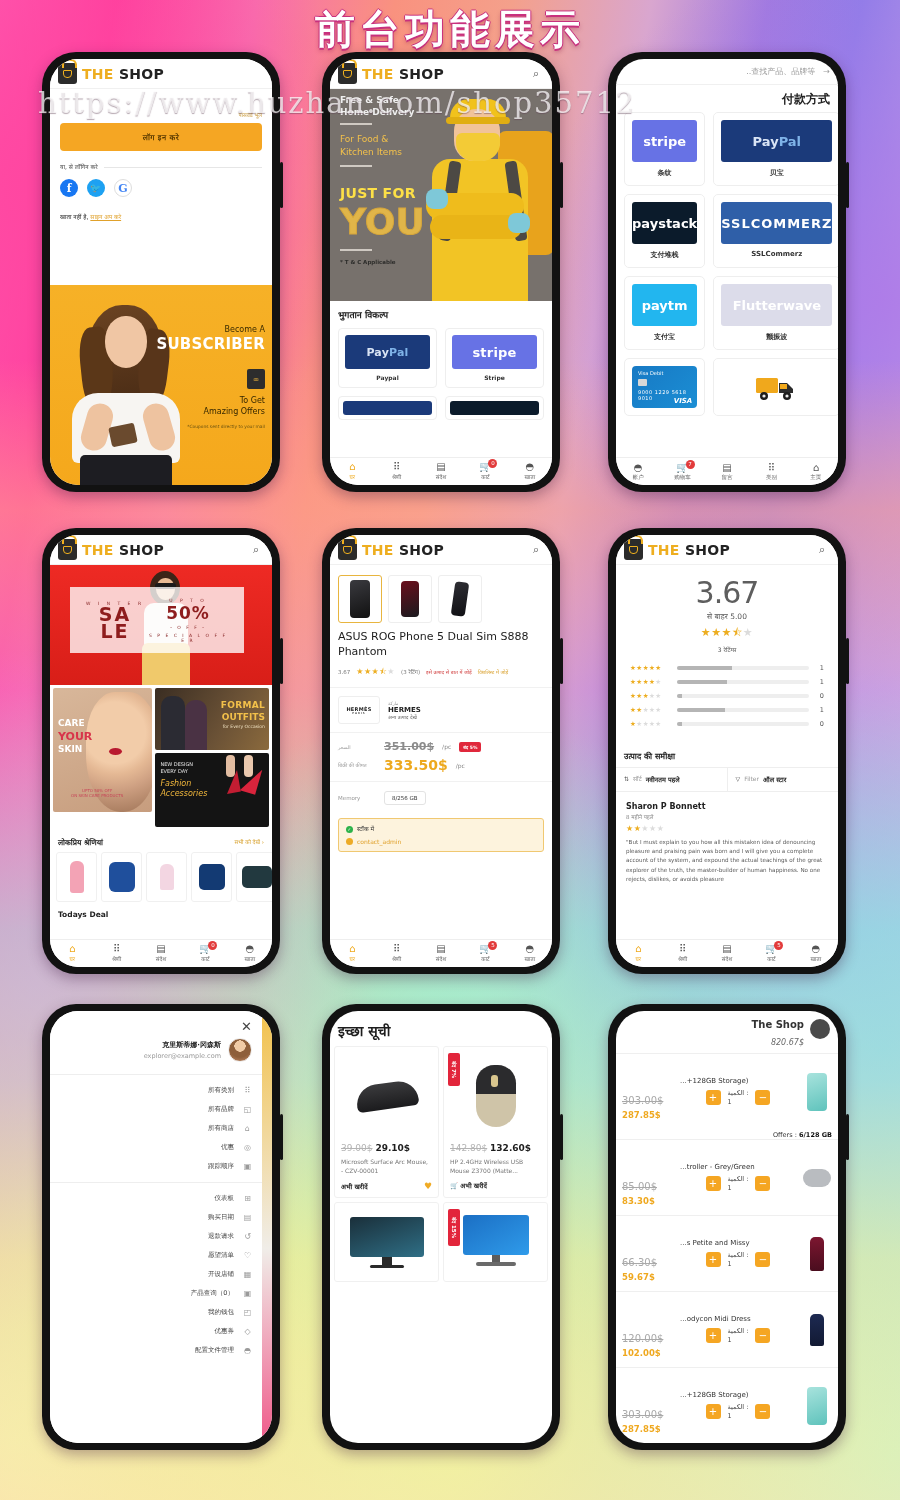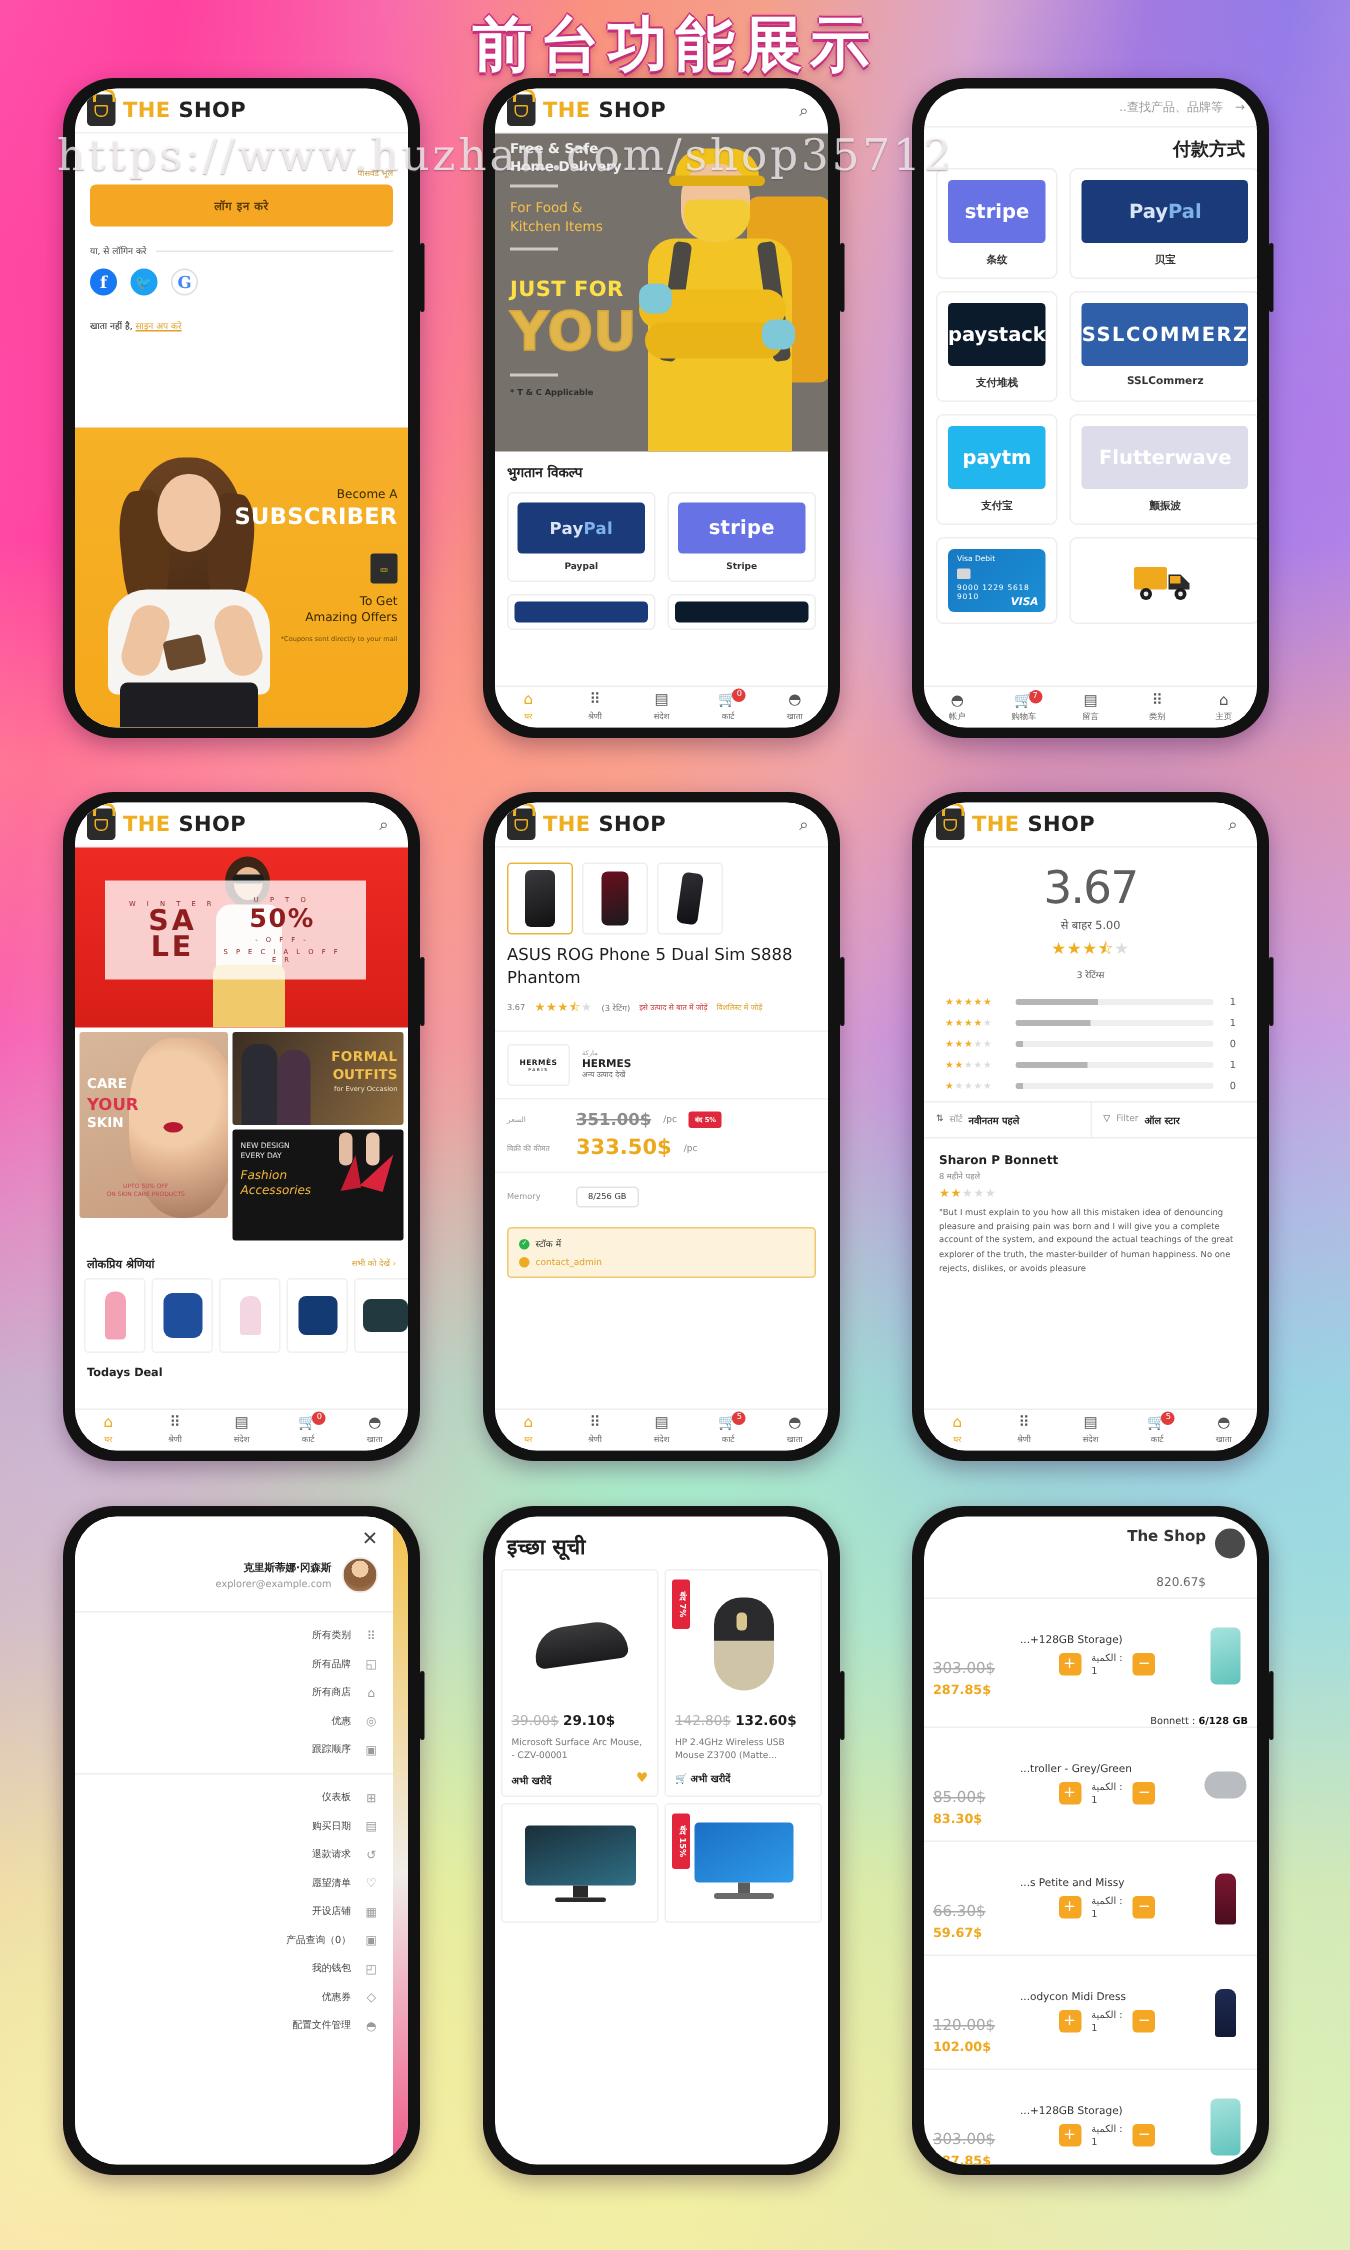--- a/index.html
+++ b/index.html
@@ -387,21 +387,21 @@
   .mon1 .bs {width:34px;height:3px;background:#2a2a2a;margin:0 auto;border-radius:2px;}
   .mon2 { width:66px;height:54px; }
   .mon2 .scr{width:66px;height:40px;background:linear-gradient(150deg,#1b6fc4,#2f9bea);border-radius:3px;}
   .mon2 .st {width:8px;height:7px;background:#5c5c5c;margin:0 auto;}
   .mon2 .bs {width:40px;height:4px;background:#6a6a6a;margin:0 auto;border-radius:2px;}
 
   
   .cartTop { display:flex; align-items:flex-start; justify-content:flex-end; gap:6px; padding:8px 8px 6px;}
   .cartTop .tt { text-align:right; }
   .cartTop .s1 { font-size:10px; font-weight:bold; color:#333;}
-  .cartTop .s2 { font-size:8px; color:#6a6a6a; margin-top:20px;}
+  .cartTop .s2 { font-size:8px; color:#6a6a6a; margin-top:8px;font-style:italic;}
   .cartTop .av { width:20px;height:20px;border-radius:50%;background:#4a4a4a;}
   .citem { display:flex; align-items:center; gap:6px; padding:9px 6px; border-top:1px solid #efefef;}
   .cprices { width:52px; text-align:left; }
   .cprices s { display:block; font-size:10px; color:#a9a9a9;margin-top:32px;}
   .cprices b { display:block; font-size:8.5px; color:#efa81f; margin-top:4px;}
   .cqty { flex:1; text-align:left; }
   .cqname { font-size:7px; color:#333; margin-bottom:4px;}
   .cqctl { display:flex; align-items:center; justify-content:center; gap:7px;}
   .qbtn { width:15px;height:15px;background:#f5a623;color:#fff;border-radius:3px;font-size:10px;
           display:flex;align-items:center;justify-content:center;}
@@ -904,20 +904,21 @@
         <div class="ct">1</div>
       </div>
       <div class="barrow">
         <div class="ss">★<span class="off">★★★★</span></div>
           <div class="track">
             <div class="fill" style="width:4%"></div>
           </div>
         <div class="ct">0</div>
       </div>
     </div>
+    <div class="revh">उत्पाद की समीक्षा</div>
     <div class="filters">
       <div class="filt">
         <span>⇅</span>
         <span class="g">सॉर्ट</span>
         <b>नवीनतम पहले</b>
       </div>
       <div class="filt">
         <span>▽</span>
         <span class="g">Filter</span>
         <b>ऑल स्टार</b>
@@ -1113,21 +1114,21 @@
               <div>1</div>
             </div>
           <div class="qbtn">−</div>
         </div>
       </div>
       <div class="cimg">
           <div class="pphone"></div>
         </div>
     </div>
     <div class="cmem">
-      <span>Bonnett :</span>
+      <span>Offers :</span>
       <b>6/128 GB</b>
     </div>
 
     <div class="citem">
       <div class="cprices">
           <s>85.00$</s>
           <b>83.30$</b>
         </div>
       <div class="cqty">
         <div class="cqname">...troller - Grey/Green</div>

